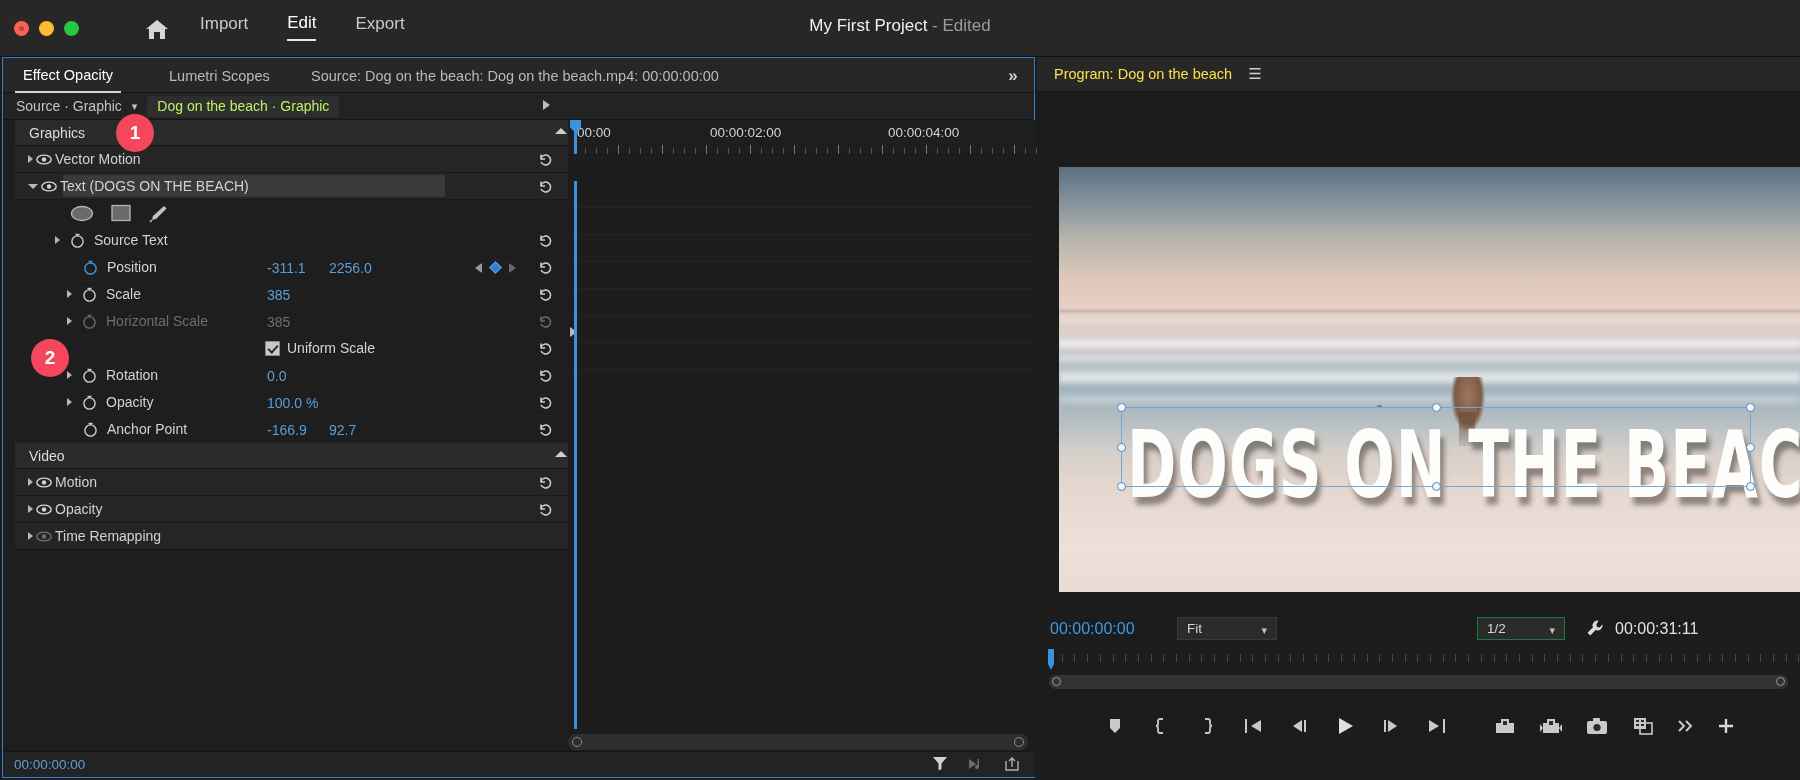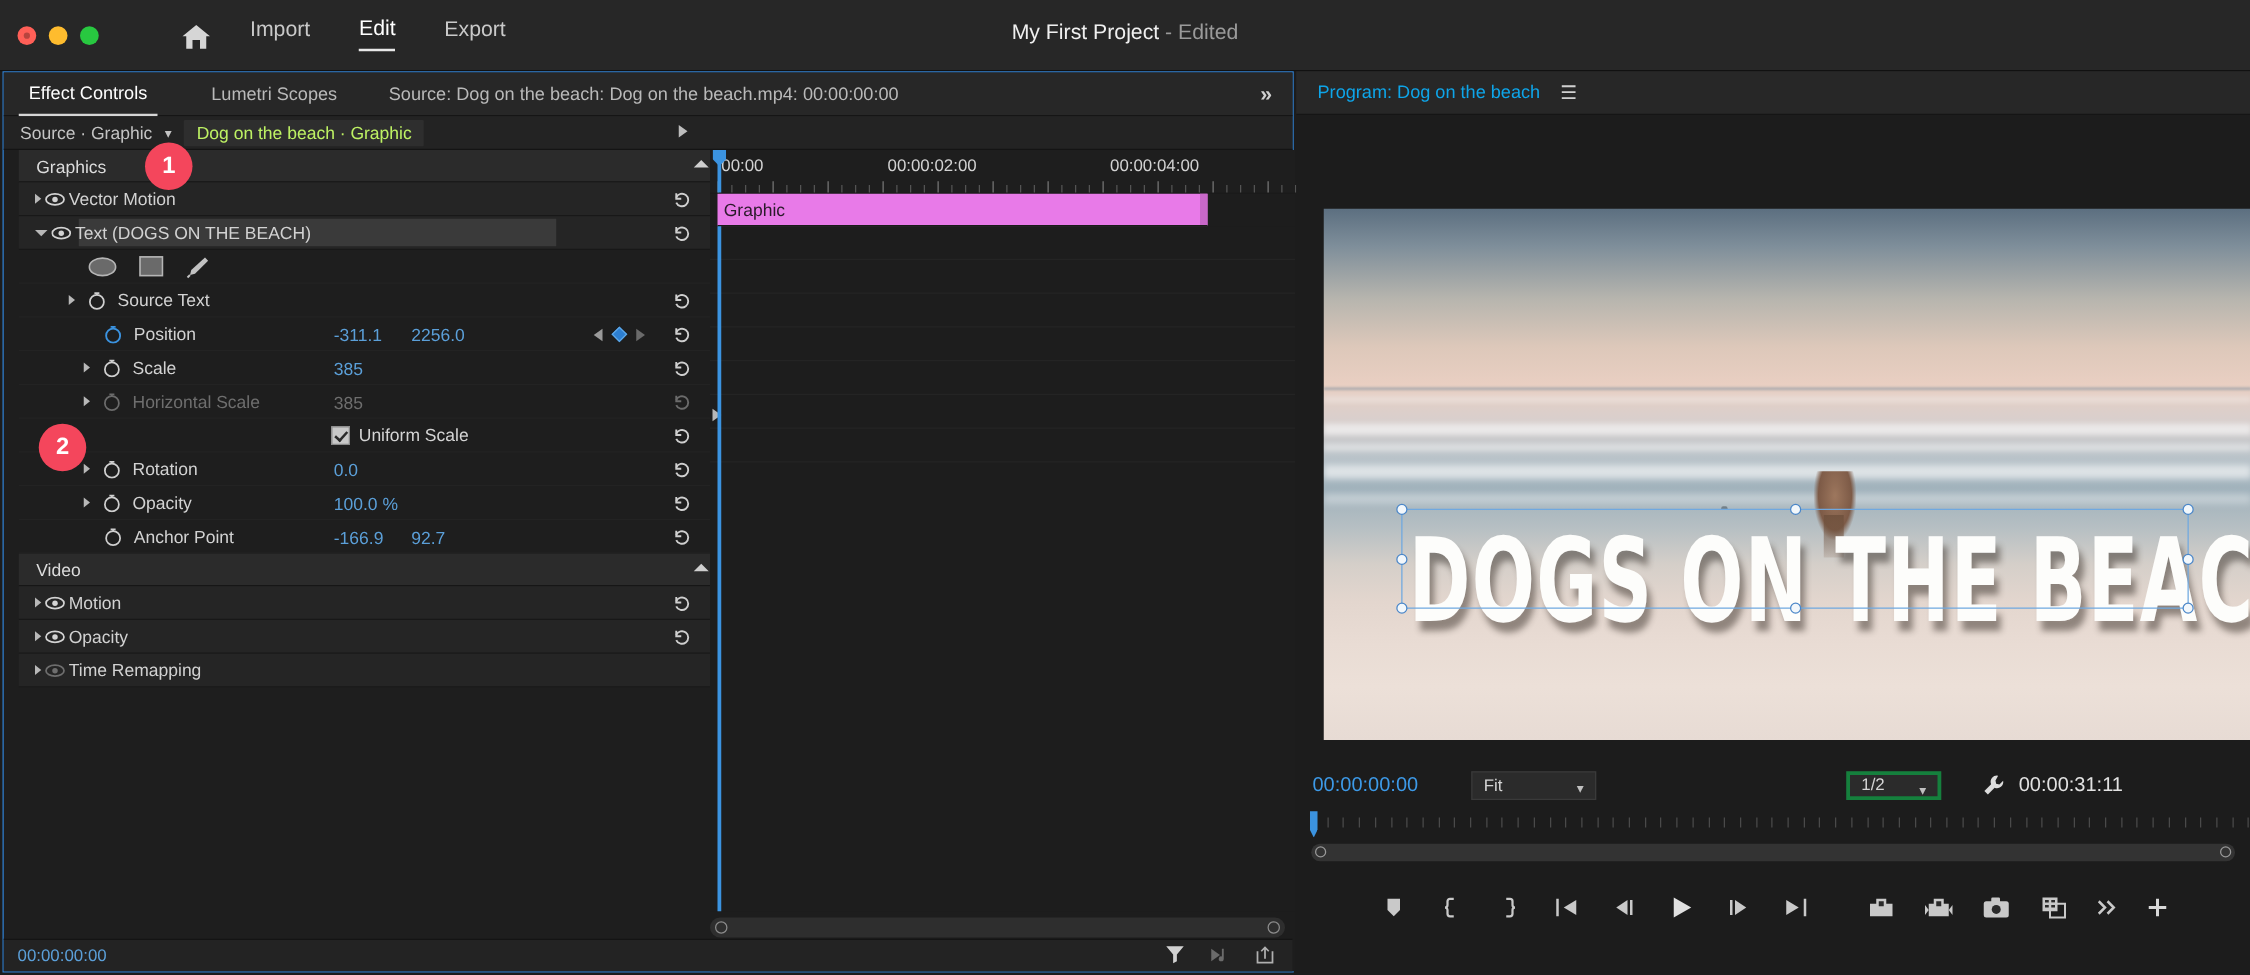--- a/index.html
+++ b/index.html
@@ -232,21 +232,21 @@
 
   
   .right-panel {
     position: absolute; left: 1037px; top: 57px; right: 0; bottom: 0;
     background: #1c1c1c;
   }
   .pm-tabstrip {
     position: relative; height: 35px; background: #272727;
     border-bottom: 1px solid #151515; display: flex; align-items: center;
   }
-  .pm-title { margin-left: 17px; font-size: 14.5px; color: #0ea5e9; }
+  .pm-title { margin-left: 17px; font-size: 14.5px; color: #fde047; }
   .pm-menu { margin-left: 16px; font-size: 15px; color: #cfcfcf; cursor: pointer; }
 
   .pm-video {
     position: absolute; left: 22px; top: 110px; width: 742px; height: 425px;
     overflow: hidden;
     background: linear-gradient(to bottom,
       #5c6f80 0%, #7e8e9a 7%, #b7b5ae 17%, #ddc8ba 26%,
       #e9cfc2 33%, #d8cfcd 40%, #b9c3c9 47%, #9fb1bb 53%,
       #b6bfc3 60%, #d5cfc9 67%, #e3d6ce 74%, #e9dcd4 82%,
       #ece0d8 90%, #e7dbd4 100%);
@@ -295,23 +295,23 @@
   }
   .pm-tc-left { position: absolute; left: 13px; top: 8px; font-size: 16px; color: #3d9ae8; cursor: pointer; }
   .sel-fit {
     position: absolute; left: 140px; top: 5px; width: 100px; height: 23px;
     background: #2b2b2b; border: 1px solid #3a3a3a;
     display: flex; align-items: center; cursor: pointer;
   }
   .sel-fit .txt { margin-left: 9px; font-size: 13.5px; color: #d5d5d5; }
   .sel-fit .cv { position: absolute; right: 9px; top: 6px; font-size: 11px; color: #c0c0c0; }
   .sel-res {
-    position: absolute; left: 440px; top: 5px; width: 76px; height: 23px;
-    background: #2b2b2b; border: 3px solid #15803d;
-    display: flex; align-items: flex-start; cursor: pointer;
+    position: absolute; left: 440px; top: 5px; width: 88px; height: 23px;
+    background: #2b2b2b; border: 1px solid #15803d;
+    display: flex; align-items: center; cursor: pointer;
   }
   .sel-res .txt { margin-left: 9px; font-size: 13.5px; color: #d5d5d5; }
   .sel-res .cv { position: absolute; right: 9px; top: 6px; font-size: 11px; color: #c0c0c0; }
   .wrench { position: absolute; left: 548px; top: 6px; cursor: pointer; }
   .pm-tc-right { position: absolute; left: 578px; top: 8px; font-size: 16px; color: #e2e2e2; cursor: pointer; }
 
   .pm-scrub {
     position: absolute; left: 0; right: 0; top: 592px; height: 22px;
   }
   .pm-scrub .ticks span { position: absolute; top: 5px; width: 1px; height: 8px; background: #4a4a4a; }
@@ -370,21 +370,21 @@
     </div>
 
     <div class="proj-title">
       <span>My First Project</span><span class="edited"> - Edited</span>
     </div>
   </div>
 
   <div class="left-panel">
 
     <div class="tabstrip">
-      <div class="tab active tab-t0">Effect Controls</div>
+      <div class="tab active tab-t0">Effect Opacity</div>
       <div class="tab tab-t1">Lumetri Scopes</div>
       <div class="tab tab-t2">Source: Dog on the beach: Dog on the beach.mp4: 00:00:00:00</div>
       <div class="tab-more">»</div>
     </div>
 
     <div class="source-row">
       <span class="source-label">Source · Graphic</span>
       <span class="source-caret">▾</span>
       <span class="source-value">Dog on the beach · Graphic</span>
       <div class="source-playhead-arrow"></div>
@@ -736,24 +736,20 @@
               <span style="left: 611px;"></span>
               <span class="major" style="left: 622px;"></span>
               <span style="left: 633px;"></span>
               <span style="left: 644px;"></span>
               <span style="left: 655px;"></span>
             </div>
           <div class="playhead">
             <div class="playhead-head"></div>
           </div>
         </div>
-        <div class="clipbar">
-          <span class="cname">Graphic</span>
-          <span class="tail"></span>
-        </div>
         <div class="tl-body">
           <div class="row-line" style="top:26px;"></div>
           <div class="row-line" style="top:53px;"></div>
           <div class="row-line" style="top:80px;"></div>
           <div class="row-line" style="top:107px;"></div>
           <div class="row-line" style="top:134px;"></div>
           <div class="row-line" style="top:161px;"></div>
           <div class="row-line" style="top:188px;"></div>
           <div class="tl-kf-mark" style="top:146px;"></div>
           <div class="playhead" style="left:6px;"></div>

